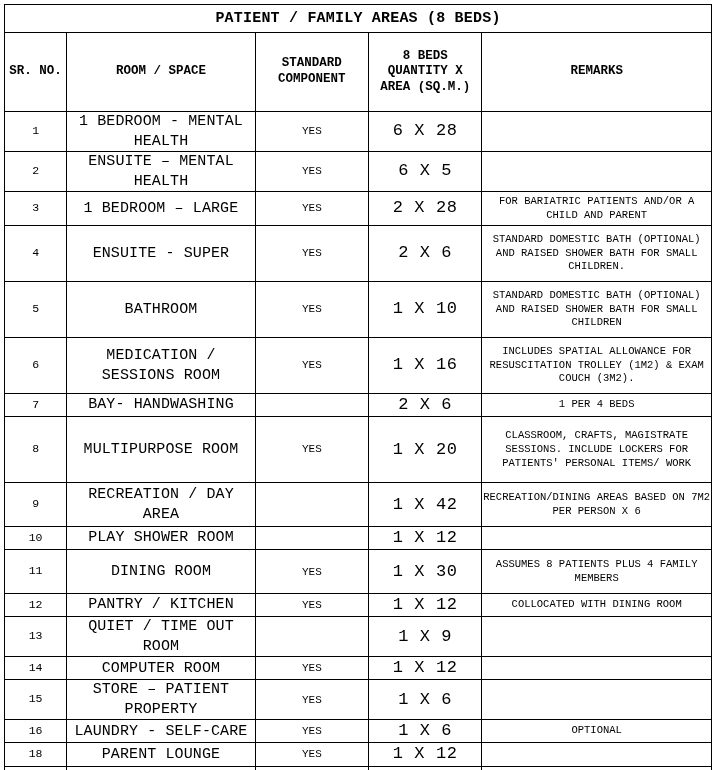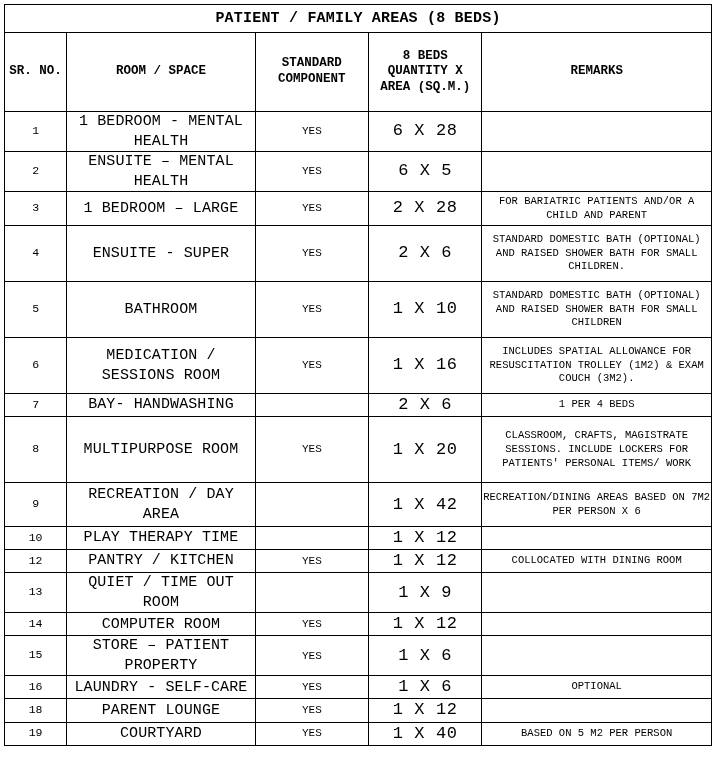--- a/index.html
+++ b/index.html
@@ -158,24 +158,31 @@
         </tr>
         <tr class="r-tall2">
           <td class="cell c-sr">9</td>
           <td class="cell c-room">RECREATION / DAY AREA</td>
           <td class="cell c-comp"></td>
           <td class="cell c-qty">1  X  42</td>
           <td class="cell c-rem">RECREATION/DINING AREAS BASED ON 7M2 PER PERSON X 6</td>
         </tr>
         <tr class="r-short">
           <td class="cell c-sr">10</td>
-          <td class="cell c-room">PLAY THERAPY TIME</td>
-          <td class="cell c-comp"></td>
-          <td class="cell c-qty">1  X  12</td>
-          <td class="cell c-rem"></td>
+          <td class="cell c-room">PLAY SHOWER ROOM</td>
+          <td class="cell c-comp"></td>
+          <td class="cell c-qty">1  X  12</td>
+          <td class="cell c-rem"></td>
+        </tr>
+        <tr class="r-tall2">
+          <td class="cell c-sr">11</td>
+          <td class="cell c-room">DINING ROOM</td>
+          <td class="cell c-comp">YES</td>
+          <td class="cell c-qty">1  X  30</td>
+          <td class="cell c-rem">ASSUMES 8 PATIENTS PLUS 4 FAMILY MEMBERS</td>
         </tr>
         <tr class="r-short">
           <td class="cell c-sr">12</td>
           <td class="cell c-room">PANTRY / KITCHEN</td>
           <td class="cell c-comp">YES</td>
           <td class="cell c-qty">1  X  12</td>
           <td class="cell c-rem">COLLOCATED WITH DINING ROOM</td>
         </tr>
         <tr class="r-short">
           <td class="cell c-sr">13</td>

